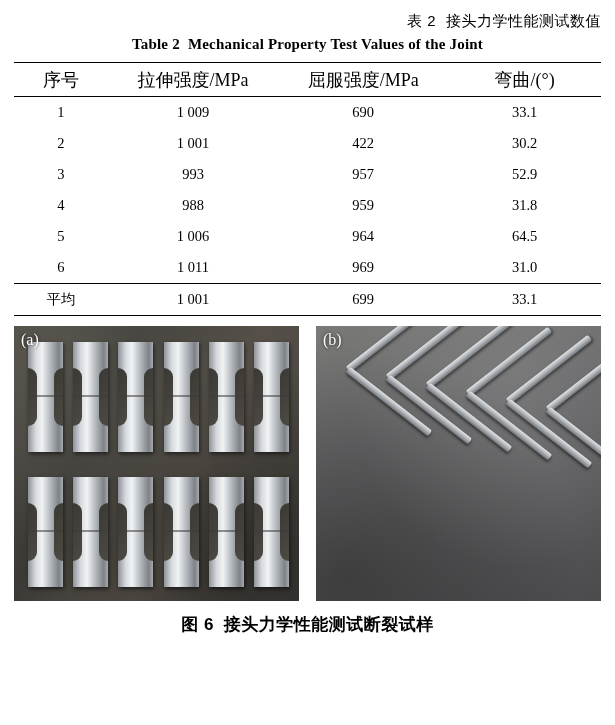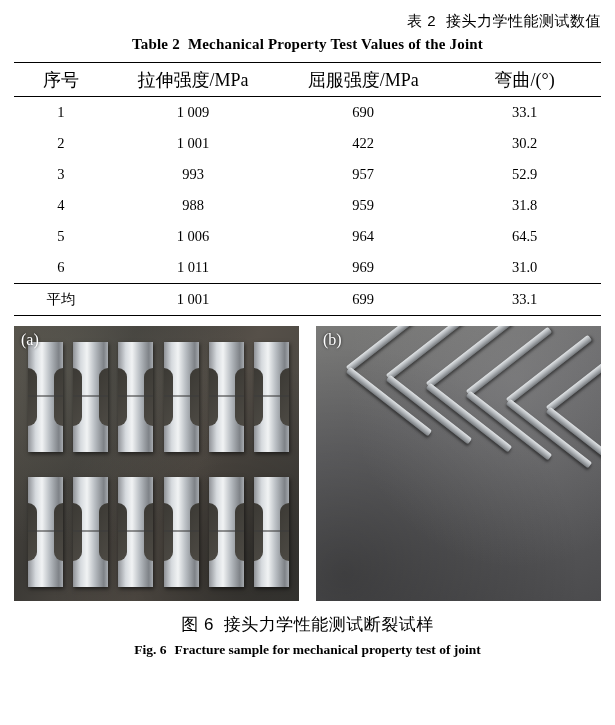--- a/index.html
+++ b/index.html
@@ -182,21 +182,21 @@
     box-shadow: 1px 2px 3px rgba(0,0,0,0.5);
     border-radius: 2px;
   }
   .bend .arm.up   { transform-origin: left center; transform: rotate(-38deg); }
   .bend .arm.down { transform-origin: left center; transform: rotate(38deg); }
 
   
   .fig-caption-cn {
     text-align: center;
     font-family: "Liberation Sans", sans-serif;
-    font-weight: normal;
+    font-weight: bold;
     font-size: 17px;
     margin-top: 12px;
     letter-spacing: 0.5px;
   }
   .fig-caption-cn .cap-num { margin-right: 10px; }
   .fig-caption-en {
     text-align: center;
     font-family: "Liberation Serif", serif;
     font-weight: bold;
     font-size: 13.5px;
@@ -377,17 +377,14 @@
         </div>
       </div>
       <div class="panel-tag">(b)</div>
     </div>
 
   </div>
 
   <div class="fig-caption-cn">
     <span class="cap-num">图 6</span><span>接头力学性能测试断裂试样</span>
   </div>
-  <div class="fig-caption-en">
-    <span class="cap-num">Fig. 6</span><span>Fracture sample for mechanical property test of joint</span>
-  </div>
 
 </div>
 
 </body></html>

